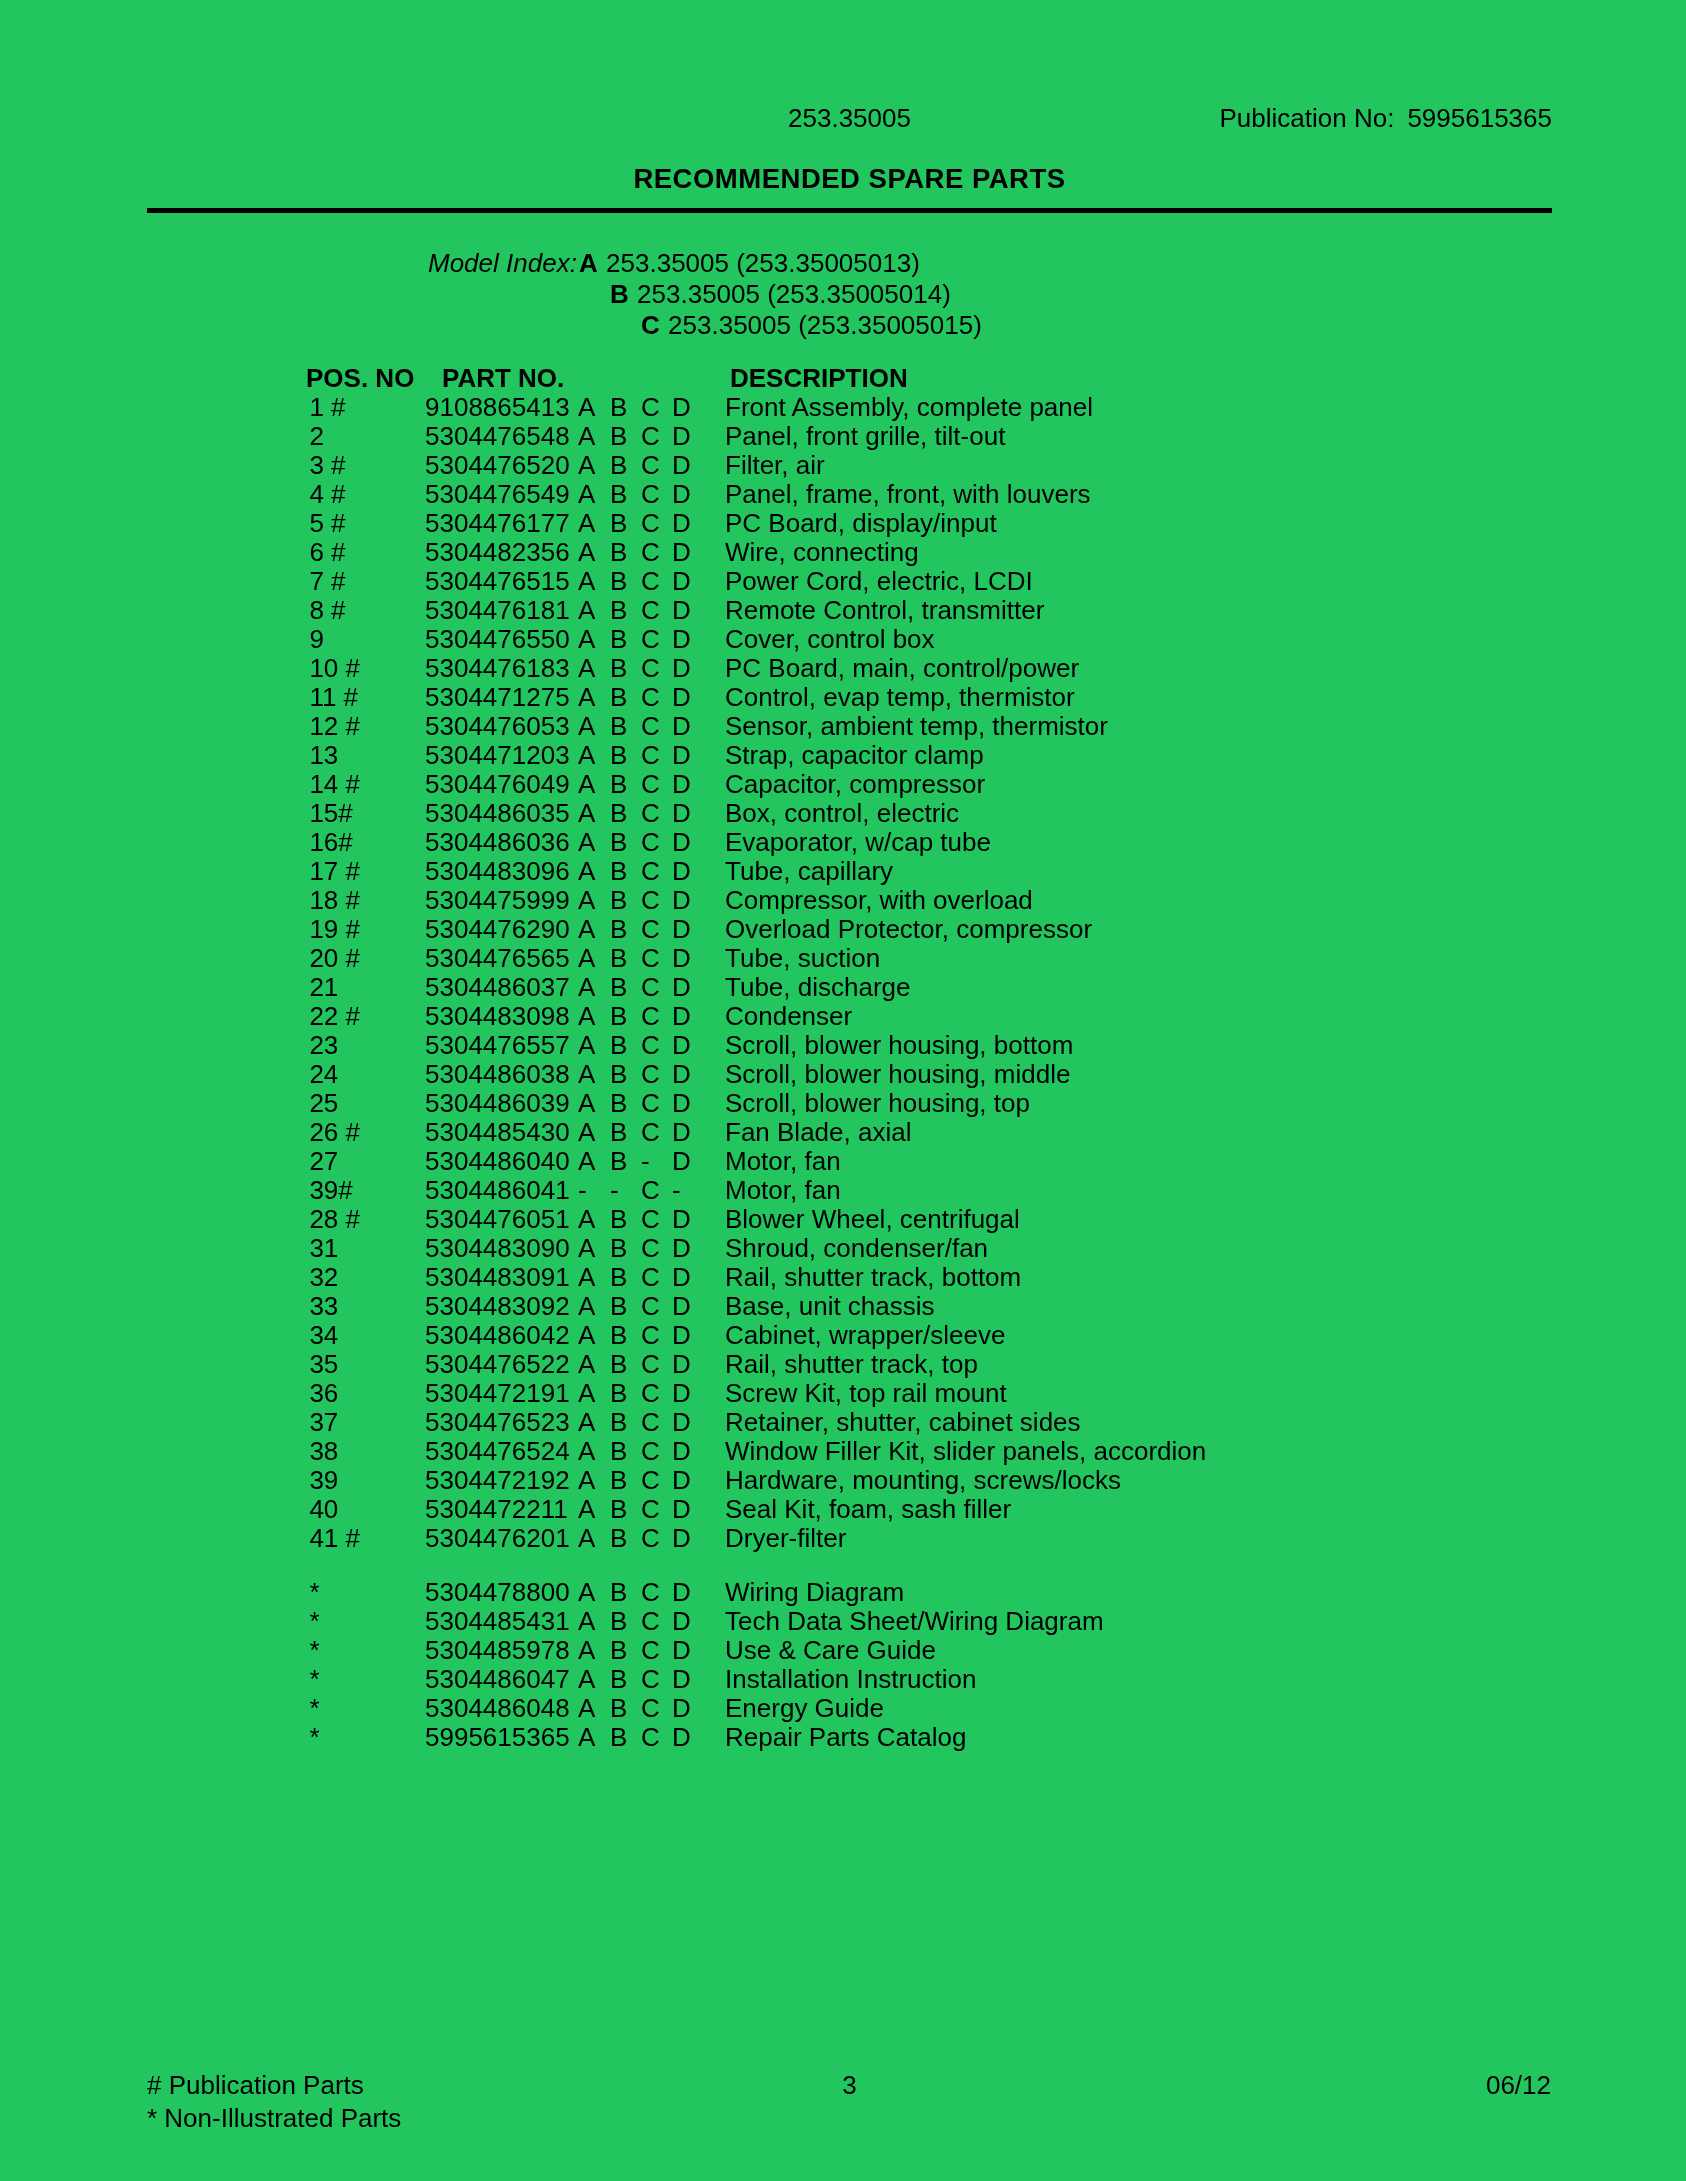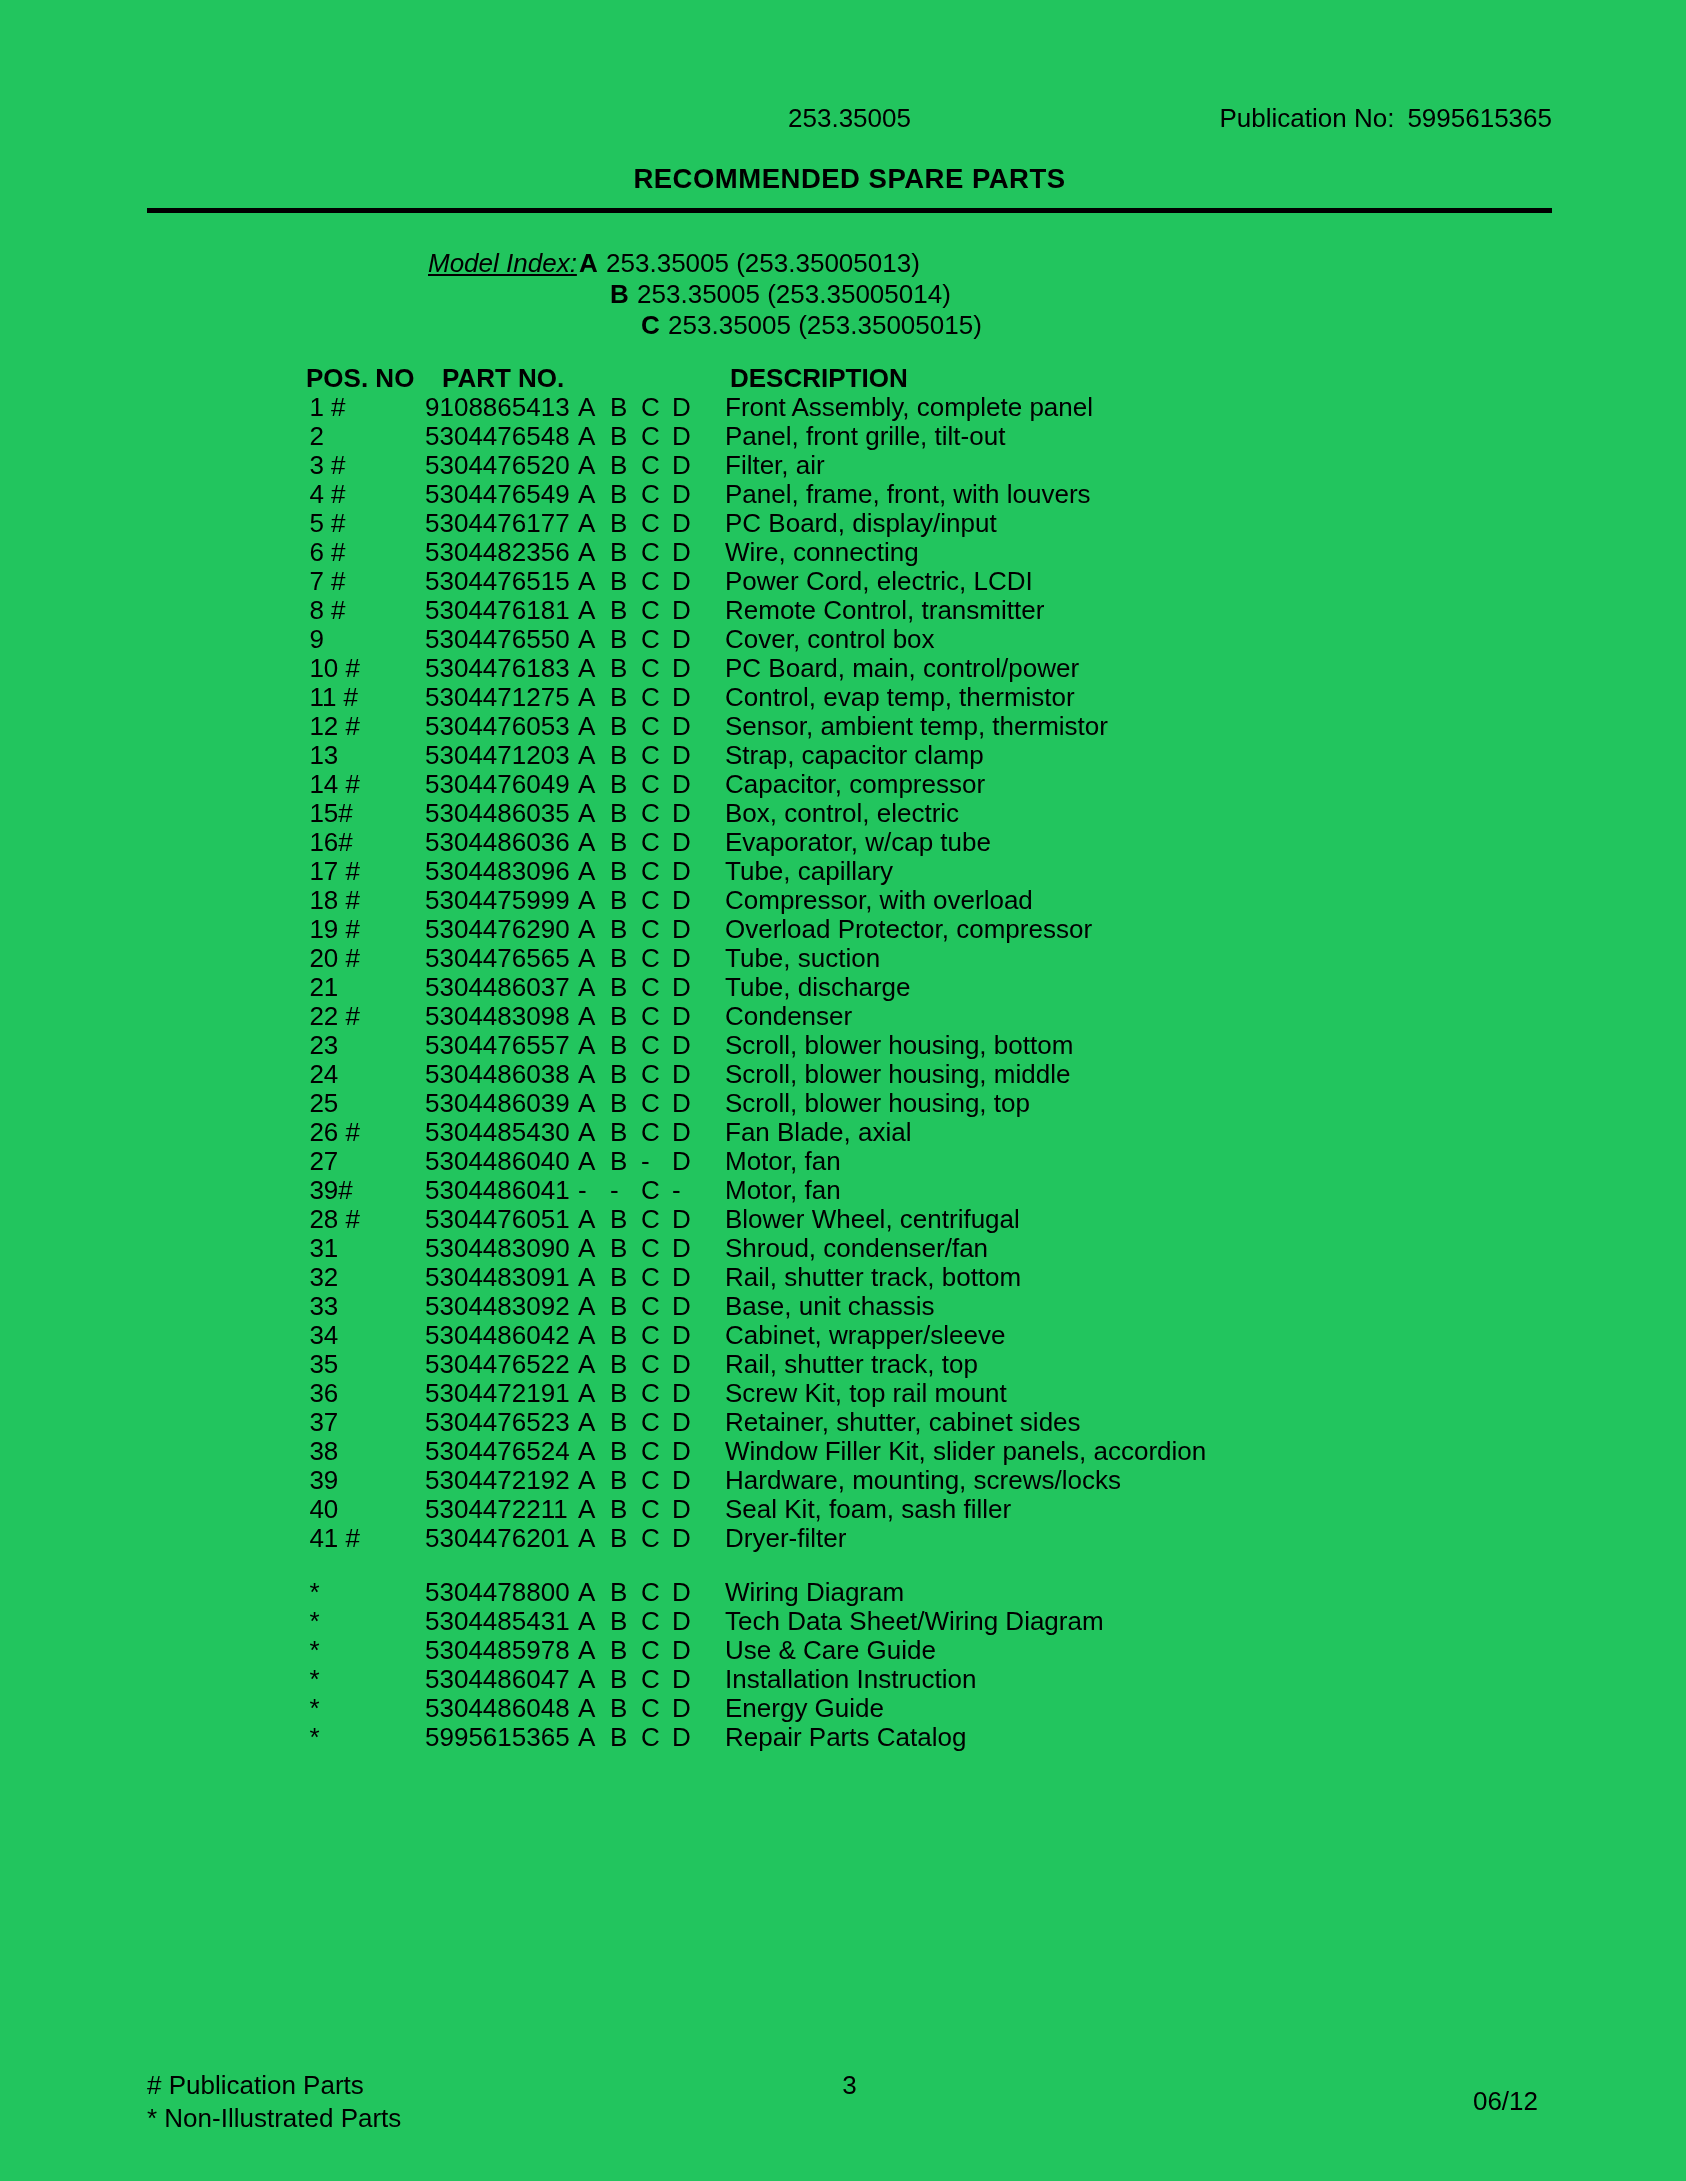--- a/index.html
+++ b/index.html
@@ -35,21 +35,21 @@
     position: absolute; top: 208px; left: 147px; right: 134px;
     height: 4.6px; background: #000;
   }
 
   
   .model-index {
     position: absolute; top: 248px; left: 428px;
     font-size: 26px; line-height: 31px;
   }
   .mi-line  { position: relative; white-space: nowrap; }
-  .mi-label { position: absolute; left: 0; top: 0; font-style: italic; text-decoration: underline; }
+  .mi-label { position: absolute; left: 0; top: 0; font-style: italic; }
   .mi-letter{ font-weight: bold; }
   .mi-text  { margin-left: 8.3px; }
 
   
   .parts-table { position: absolute; top: 364px; left: 303px; right: 0; font-size: 26px; }
   .thead { position: relative; height: 28.5px; font-weight: bold; line-height: 28.5px; }
   .thead span { position: absolute; top: 0; white-space: nowrap; }
   .h-pos  { left: 3px; }
   .h-part { left: 139px; }
   .h-desc { left: 427px; }
@@ -62,21 +62,21 @@
   .c-desc { left: 422px; }
   .section-gap { height: 25px; }
 
   
   .doc-footer {
     position: absolute; top: 2069px; left: 147px; right: 134px;
     font-size: 26px; line-height: 33px;
   }
   .f-notes { position: absolute; left: 0; top: 0; }
   .f-page  { position: absolute; left: 0; right: 0; top: 0; text-align: center; }
-  .f-date  { position: absolute; right: 14px; top: 0; margin-top: 16px; }
+  .f-date  { position: absolute; right: 1px; top: 0; }
 </style>
 </head>
 <body>
 
 <div class="page">
 
   <div class="doc-header">
     <div class="doc-model">253.35005</div>
     <div class="doc-pub">
       <span>Publication No:</span><span class="pub-num">5995615365</span>

